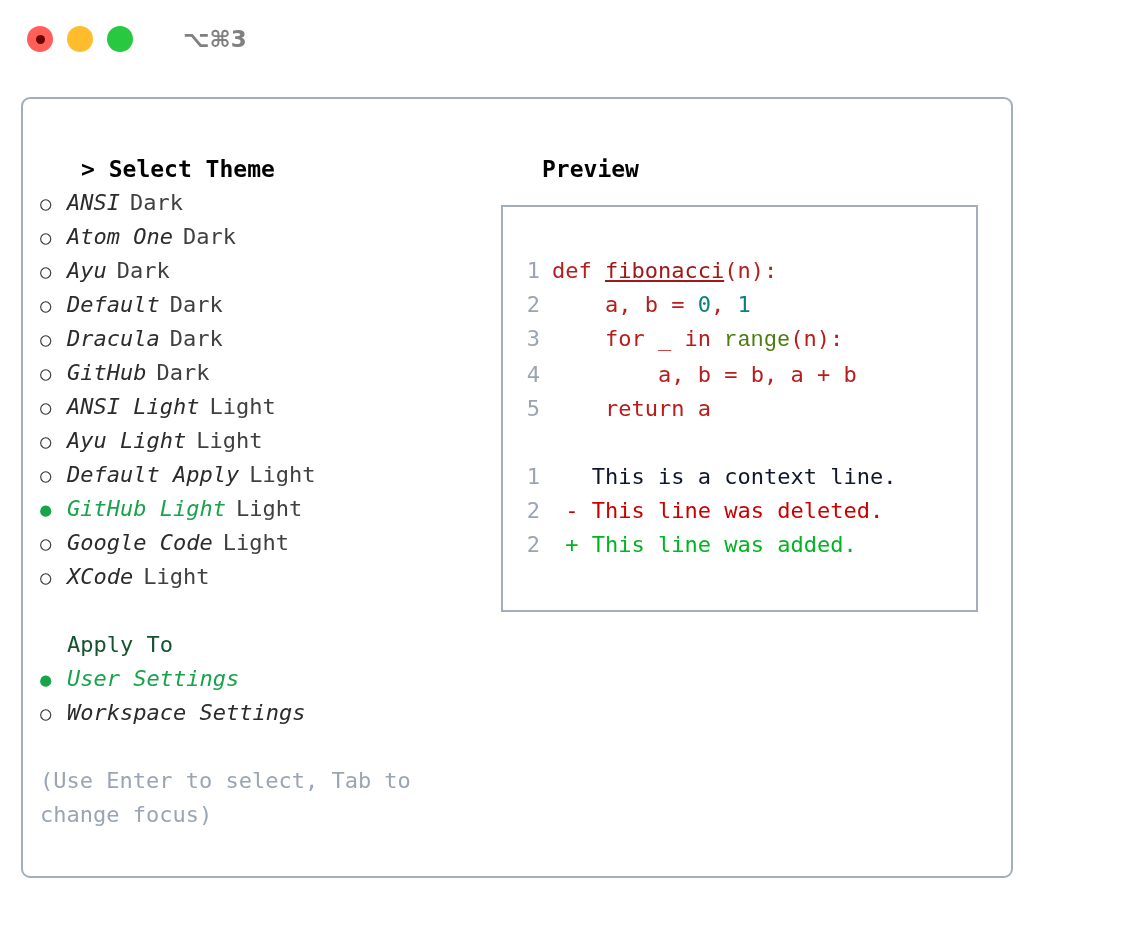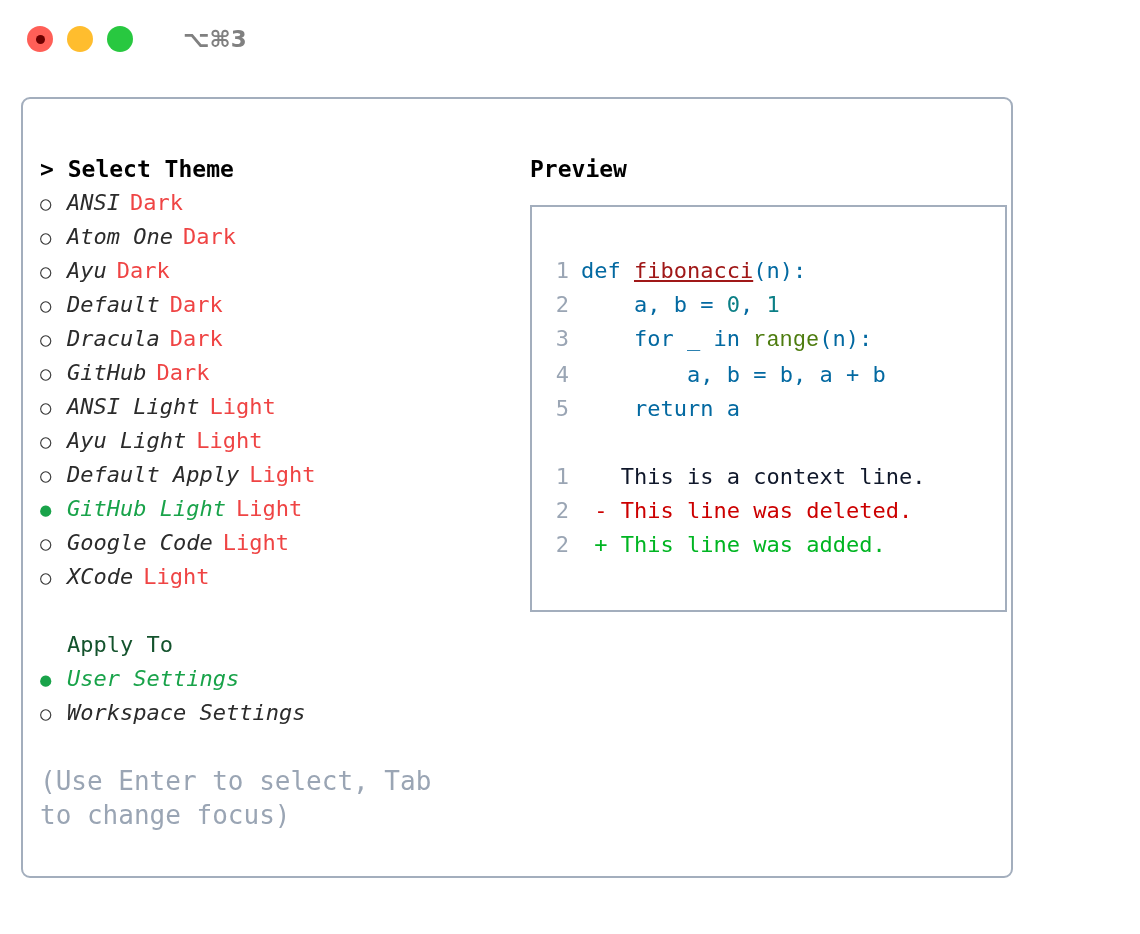--- a/index.html
+++ b/index.html
@@ -82,20 +82,21 @@
     left: 17px;
     top: 53px;
     width: 450px;
   }
   .heading {
     font-size: 23px;
     font-weight: bold;
     color: #000000;
     line-height: 34px;
     white-space: pre;
+    margin-left: 41px;
   }
   #theme-list { margin-top: 0px; }
   .row {
     display: flex;
     align-items: baseline;
     height: 34px;
     line-height: 34px;
     font-size: 22px;
     white-space: pre;
   }
@@ -104,47 +105,47 @@
     flex: none;
     font-size: 19px;
     line-height: 34px;
     color: #3a3a3a;
     text-align: left;
   }
   .row.selected .bullet { color: #19a34a; }
   .label { color: #2b2b2b; font-style: italic; }
   .row.selected .label { color: #19a34a; }
   .badge {
-    color: #ef4444;
+    color: #404040;
     margin-left: 10px;
   }
 
   
   #apply-block { margin-top: 34px; }
   .apply-heading {
     font-size: 22px;
     color: #14532d;
     line-height: 34px;
     padding-left: 27px;
     white-space: pre;
   }
 
   
   #hint {
     margin-top: 34px;
-    font-size: 26px;
+    font-size: 22px;
     line-height: 34px;
     color: #9aa5b4;
     width: 405px;
   }
 
   
   #right-col {
     position: absolute;
-    left: 507px;
+    left: 478px;
     top: 53px;
     width: 490px;
   }
   #preview-box {
     margin-top: 19px;
     width: 477px;
     height: 407px;
     border: 2px solid #a3aebd;
     box-sizing: border-box;
     background: #ffffff;
@@ -160,21 +161,21 @@
   .lnum {
     display: inline-block;
     width: 22px;
     text-align: right;
     color: #9aa5b4;
     margin-right: 12px;
   }
   .tok-fn   { color: #a01818; text-decoration: underline; }
   .tok-num  { color: #0b7f86; }
   .tok-call { color: #4d7c0f; font-family: Liberation Mono, monospace; }
-  .tok-plain{ color: #0369a1; }
+  .tok-plain{ color: #b91c1c; }
   .blank-line { height: 34px; }
   .diff-ctx { color: #0f172a; }
   .diff-del { color: #cc0000; }
   .diff-add { color: #00b522; }
 </style>
 </head>
 <body>
 
 <div id="window">
 

